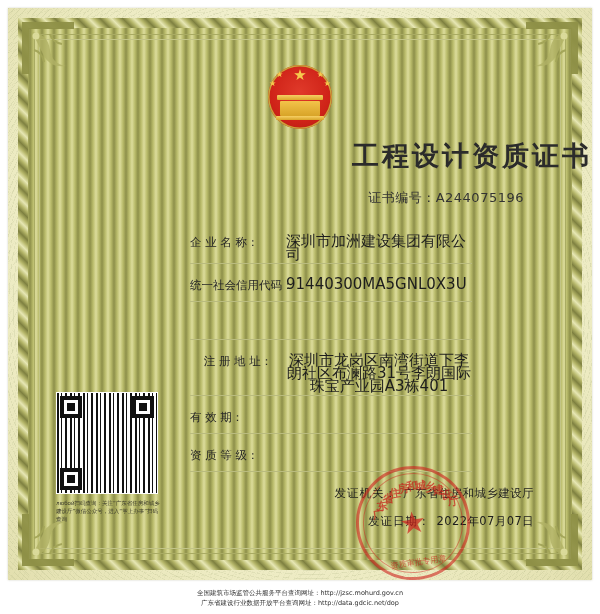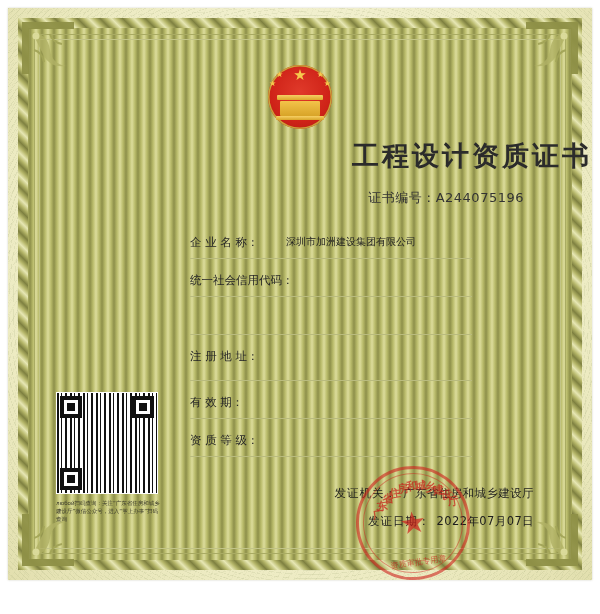--- a/index.html
+++ b/index.html
@@ -211,27 +211,27 @@
     flex: 0 0 96px;
     font-size: 11.5px;
     color: #262626;
     line-height: 16px;
     padding-top: 4px;
     letter-spacing: 0px;
     white-space: nowrap;
   }
   .field-value {
     flex: 1;
-    font-size: 10px;
+    font-size: 15px;
     color: #1d1d1d;
     line-height: 13px;
     padding-top: 5px;
     word-break: break-all;
   }
-  .field-row.tall { min-height: 34px; }
+  .field-row.tall { min-height: 34px; text-align: center; }
 
   
   .qr-block {
     position: absolute;
     left: 48px;
     top: 384px;
     width: 104px;
   }
   .qr-code {
     width: 100px;
@@ -430,25 +430,27 @@
       <span>证书编号：</span><span>A244075196</span>
     </div>
 
     <div class="fields">
       <div class="field-row">
         <div class="field-label">企 业 名 称：</div>
         <div class="field-value">深圳市加洲建设集团有限公司</div>
       </div>
       <div class="field-row">
         <div class="field-label">统一社会信用代码：</div>
+        <div class="field-value">91440300MA5GNL0X3U</div>
       </div>
       <div class="field-row">
       </div>
       <div class="field-row tall">
         <div class="field-label">注 册 地 址：</div>
+        <div class="field-value">深圳市龙岗区南湾街道下李朗社区布澜路31号李朗国际珠宝产业园A3栋401</div>
       </div>
       <div class="field-row">
         <div class="field-label">有 效 期：</div>
       </div>
       <div class="field-row">
         <div class="field-label">资 质 等 级：</div>
       </div>
     </div>
 
     <div class="qr-block">
@@ -483,14 +485,18 @@
         <span style="transform: rotate(22deg) translate(0,-44px) rotate(-22deg);">乡</span>
         <span style="transform: rotate(34deg) translate(0,-44px) rotate(-34deg);">建</span>
         <span style="transform: rotate(46deg) translate(0,-44px) rotate(-46deg);">设</span>
         <span style="transform: rotate(58deg) translate(0,-44px) rotate(-58deg);">厅</span>
       </div>
       <div class="seal-bottom">资质审批专用章</div>
     </div>
 
   </div>
 
+  <div class="footer">
+    <div>全国建筑市场监管公共服务平台查询网址：http://jzsc.mohurd.gov.cn</div>
+    <div>广东省建设行业数据开放平台查询网址：http://data.gdcic.net/dop</div>
+  </div>
 
 </div>
 
 </body></html>

